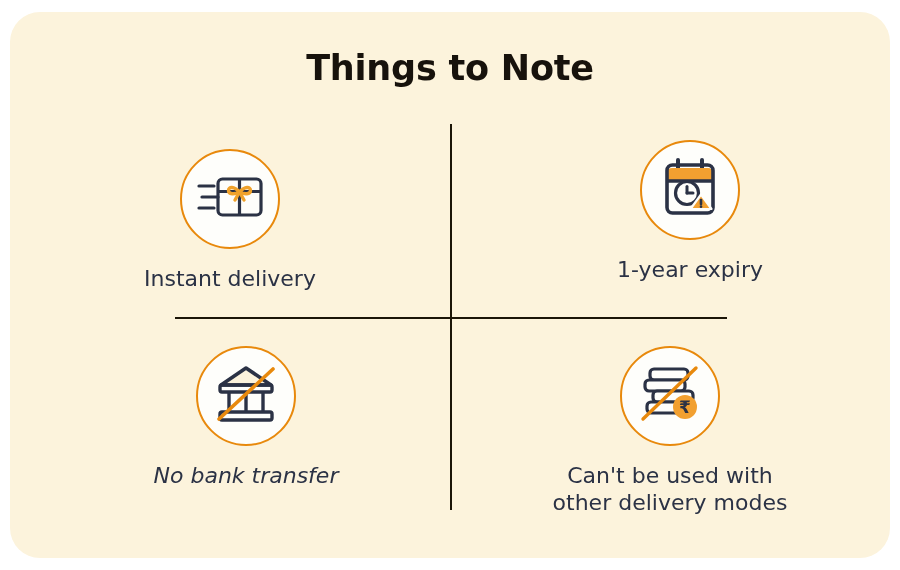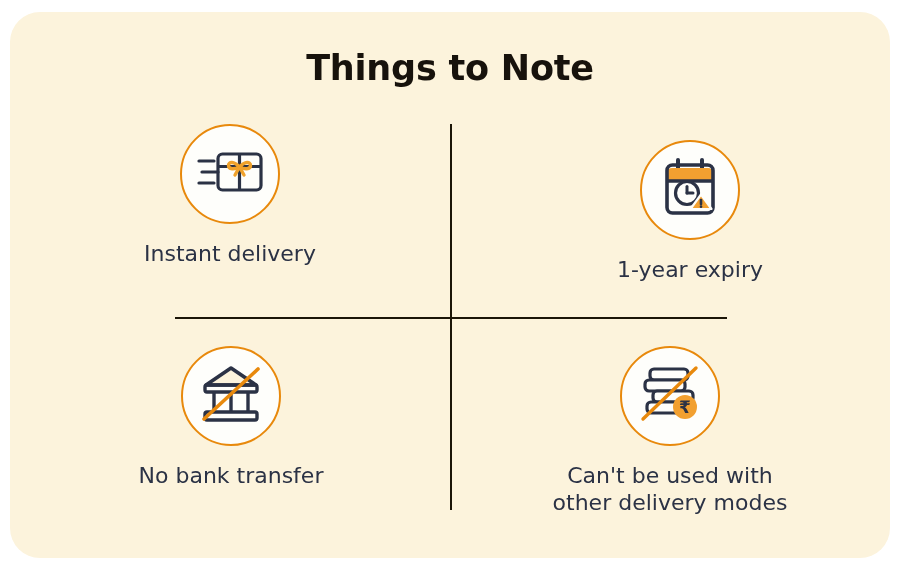--- a/index.html
+++ b/index.html
@@ -51,23 +51,23 @@
     height: 2px;
     background: #1B1507;
   }
   .quad {
     position: absolute;
     width: 440px;
     display: flex;
     flex-direction: column;
     align-items: center;
   }
-  #quad-0 { left: 0px;   top: 112px; }
+  #quad-0 { left: 0px;   top: 137px; }
   #quad-1 { left: 460px; top: 128px; }
-  #quad-2 { left: 1px;   top: 334px; }
+  #quad-2 { left: 16px;   top: 334px; font-style: italic; }
   #quad-3 { left: 440px; top: 334px; }
 
   .icon-circle {
     width: 100px;
     height: 100px;
     border-radius: 50%;
     border: 2.5px solid #E8890C;
     background: #FEFEFB;
     display: flex;
     align-items: center;

